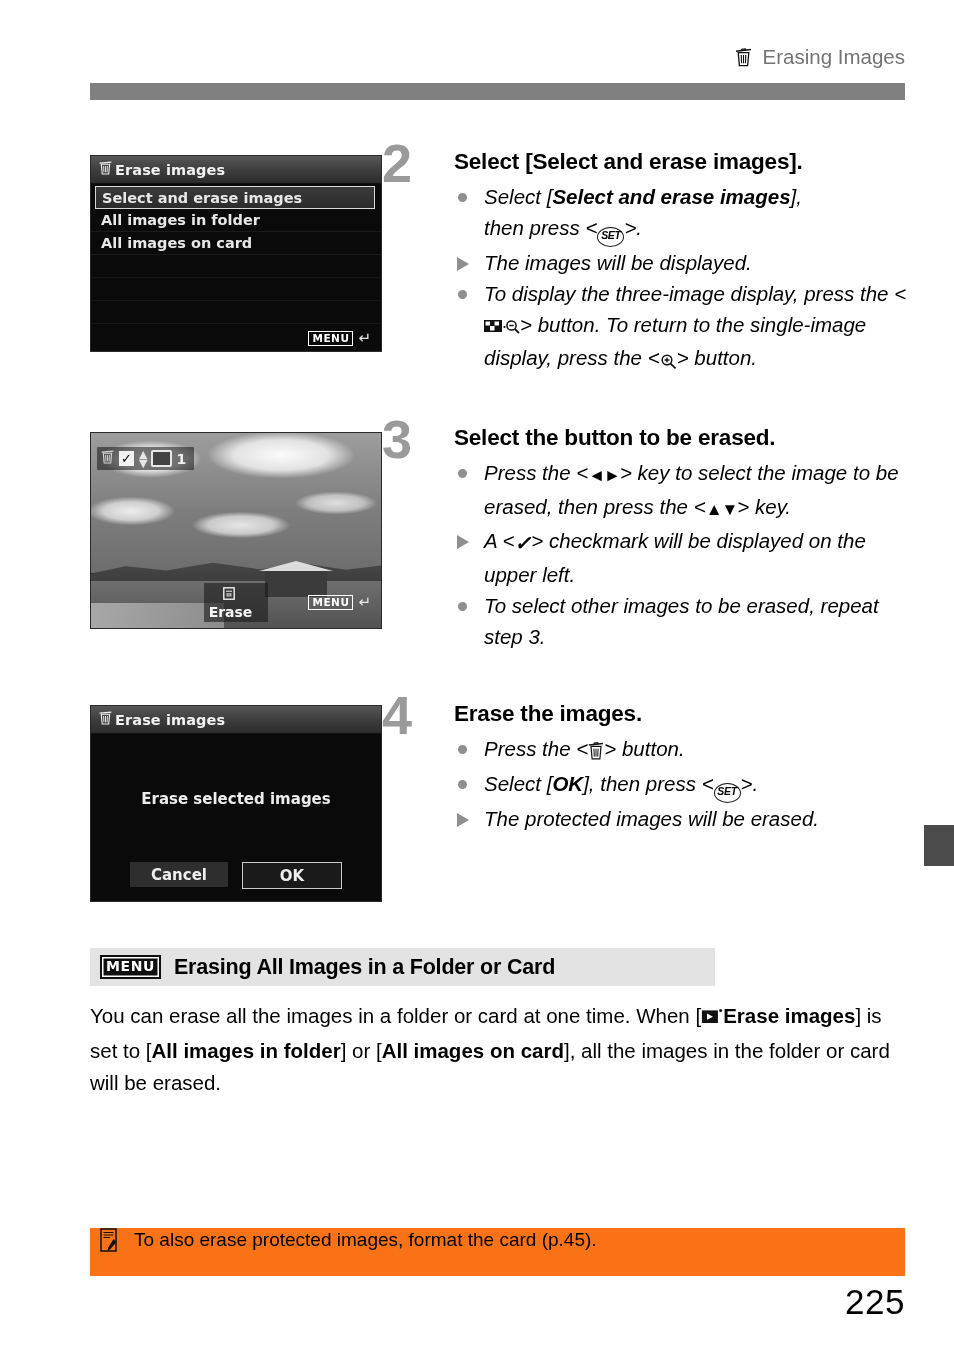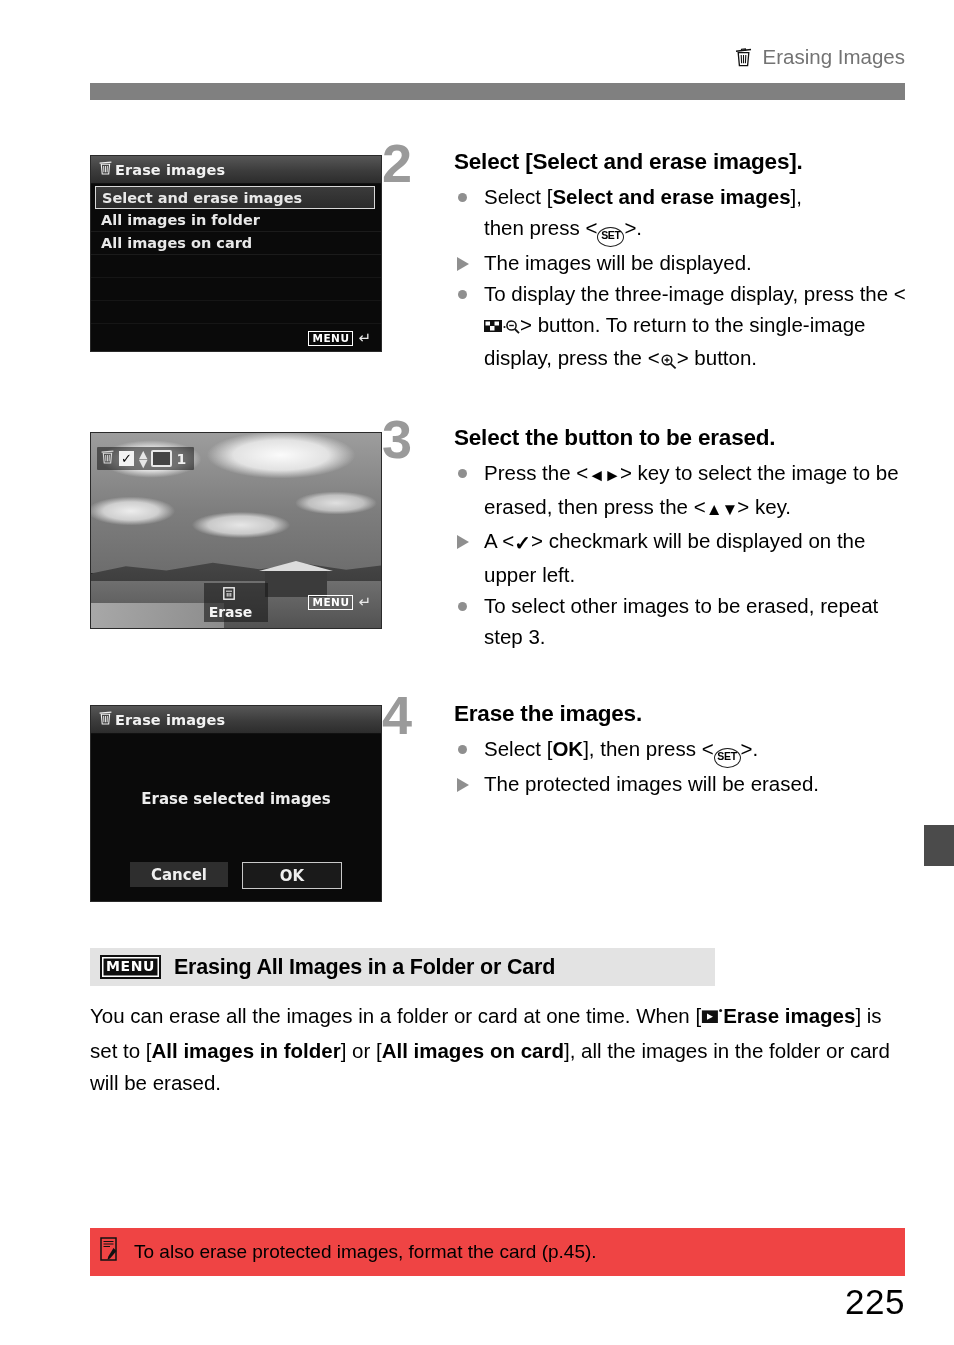--- a/index.html
+++ b/index.html
@@ -249,20 +249,21 @@
     margin-left: 58px;
     font-size: 22.5px;
     font-weight: bold;
     line-height: 27px;
     letter-spacing: -0.2px;
   }
   .step-list {
     margin: 6px 0 0 58px;
     padding: 0;
     list-style: none;
+    font-style: italic;
   }
   .step-list li {
     position: relative;
     padding-left: 30px;
     font-size: 20.5px;
     line-height: 31px;
     margin-bottom: 0px;
   }
   .bullet-dot::before {
     content: "";
@@ -351,23 +352,22 @@
     position: relative;
   }
 
   
   .note-box {
     position: absolute;
     left: 90px;
     top: 1228px;
     width: 815px;
     height: 48px;
-    background: #ef4444;
+    background: #f97316;
     display: flex;
-    align-items: center;
     padding-left: 10px;
     box-sizing: border-box;
   }
   .note-box .note-text {
     margin-left: 14px;
     font-size: 19px;
     line-height: 24px;
   }
 
   
@@ -535,20 +535,28 @@
       <span>To select other images to be erased, repeat step 3.</span>
     </li>
   </ul>
 </div>
 
 <div class="step step-4">
   <div class="step-num">4</div>
   <div class="step-title">Erase the images.</div>
   <ul class="step-list">
     <li class="bullet-dot">
+      <span>Press the &lt;</span><span class="ico ico-trash"><svg width="16" height="19" viewBox="0 0 16 19" aria-hidden="true">
+            <path d="M0.8 4 L15 2.5" stroke="#111" stroke-width="1.4" fill="none"></path>
+            <path d="M3 5.4 L13 5.4 L11.9 17.8 L4.1 17.8 Z" fill="none" stroke="#111" stroke-width="1.2"></path>
+            <path d="M5.9 7.7 L6.3 15.6 M8 7.7 L8 15.6 M10.1 7.7 L9.7 15.6" stroke="#111" stroke-width="1"></path>
+            <path d="M5.9 3.8 L6.3 2.1 L9.8 1.7 L10.1 3.4" fill="none" stroke="#111" stroke-width="1.1"></path>
+          </svg></span><span>&gt; button.</span>
+    </li>
+    <li class="bullet-dot">
       <span>Select [</span><b>OK</b><span>], then press &lt;</span><span class="ico ico-set">SET</span><span>&gt;.</span>
     </li>
     <li class="bullet-tri">
       <span>The protected images will be erased.</span>
     </li>
   </ul>
 </div>
 
 <div class="section-head">
   <span class="menu-chip">MENU</span>

